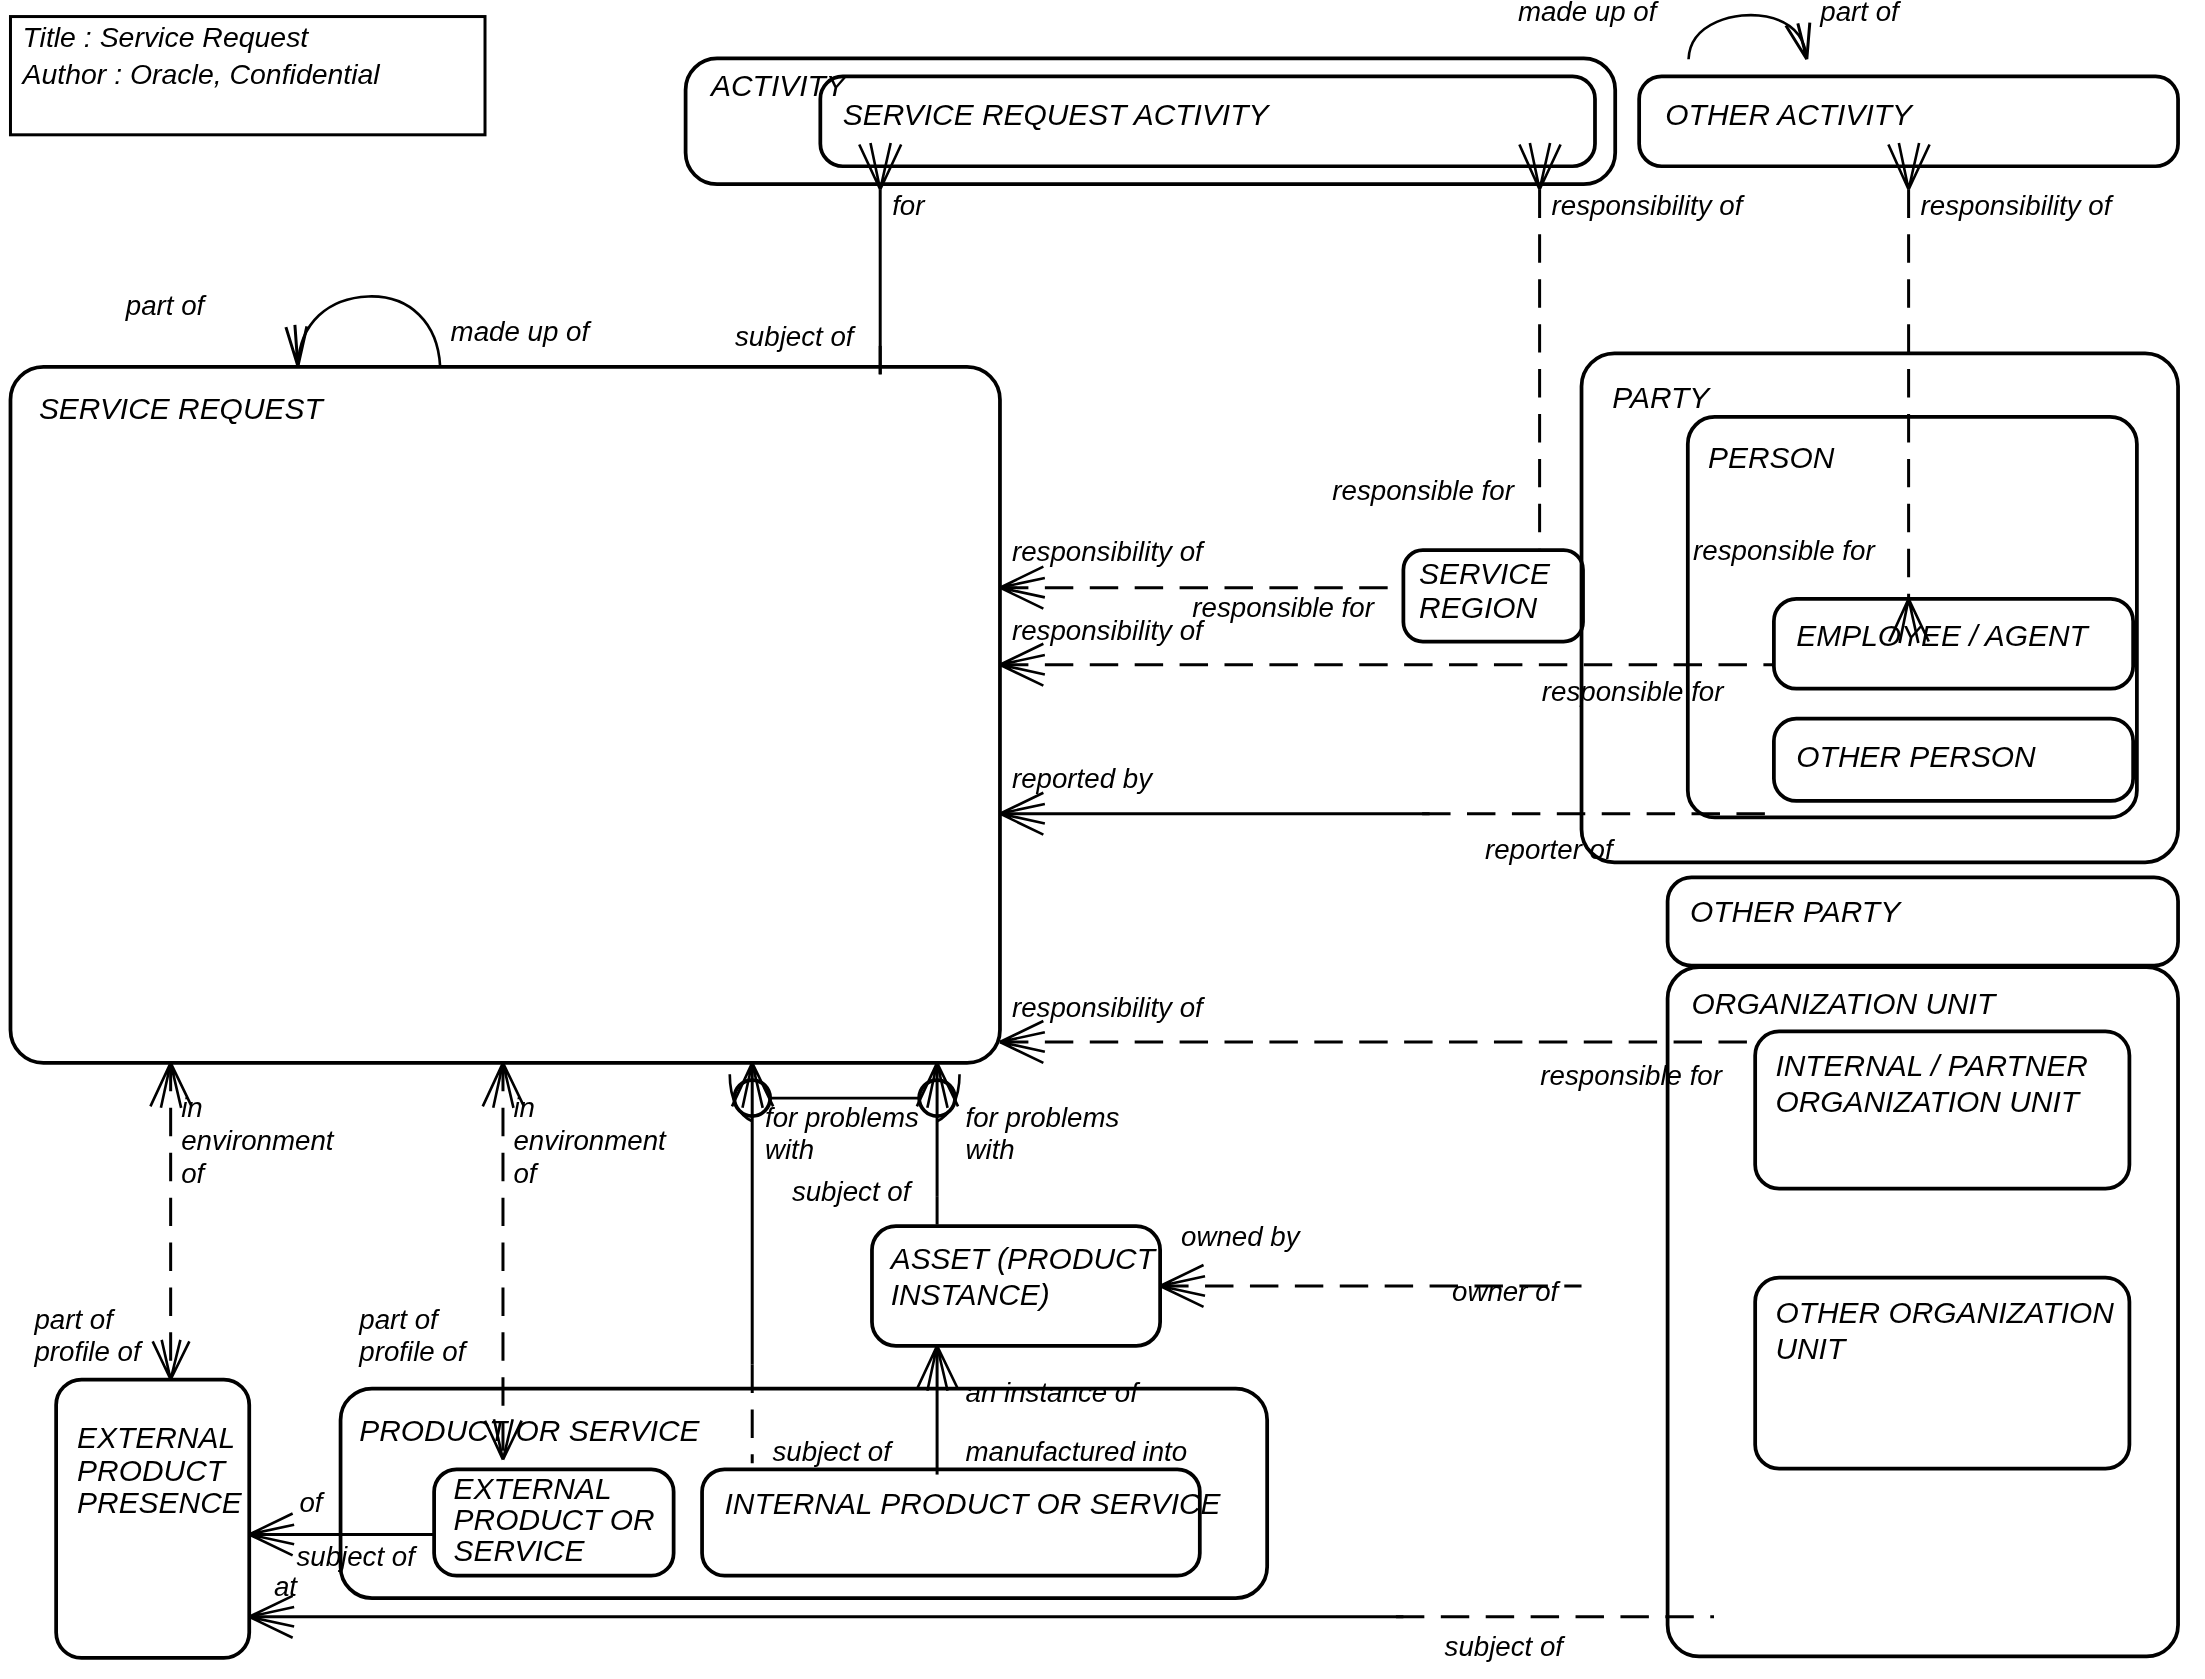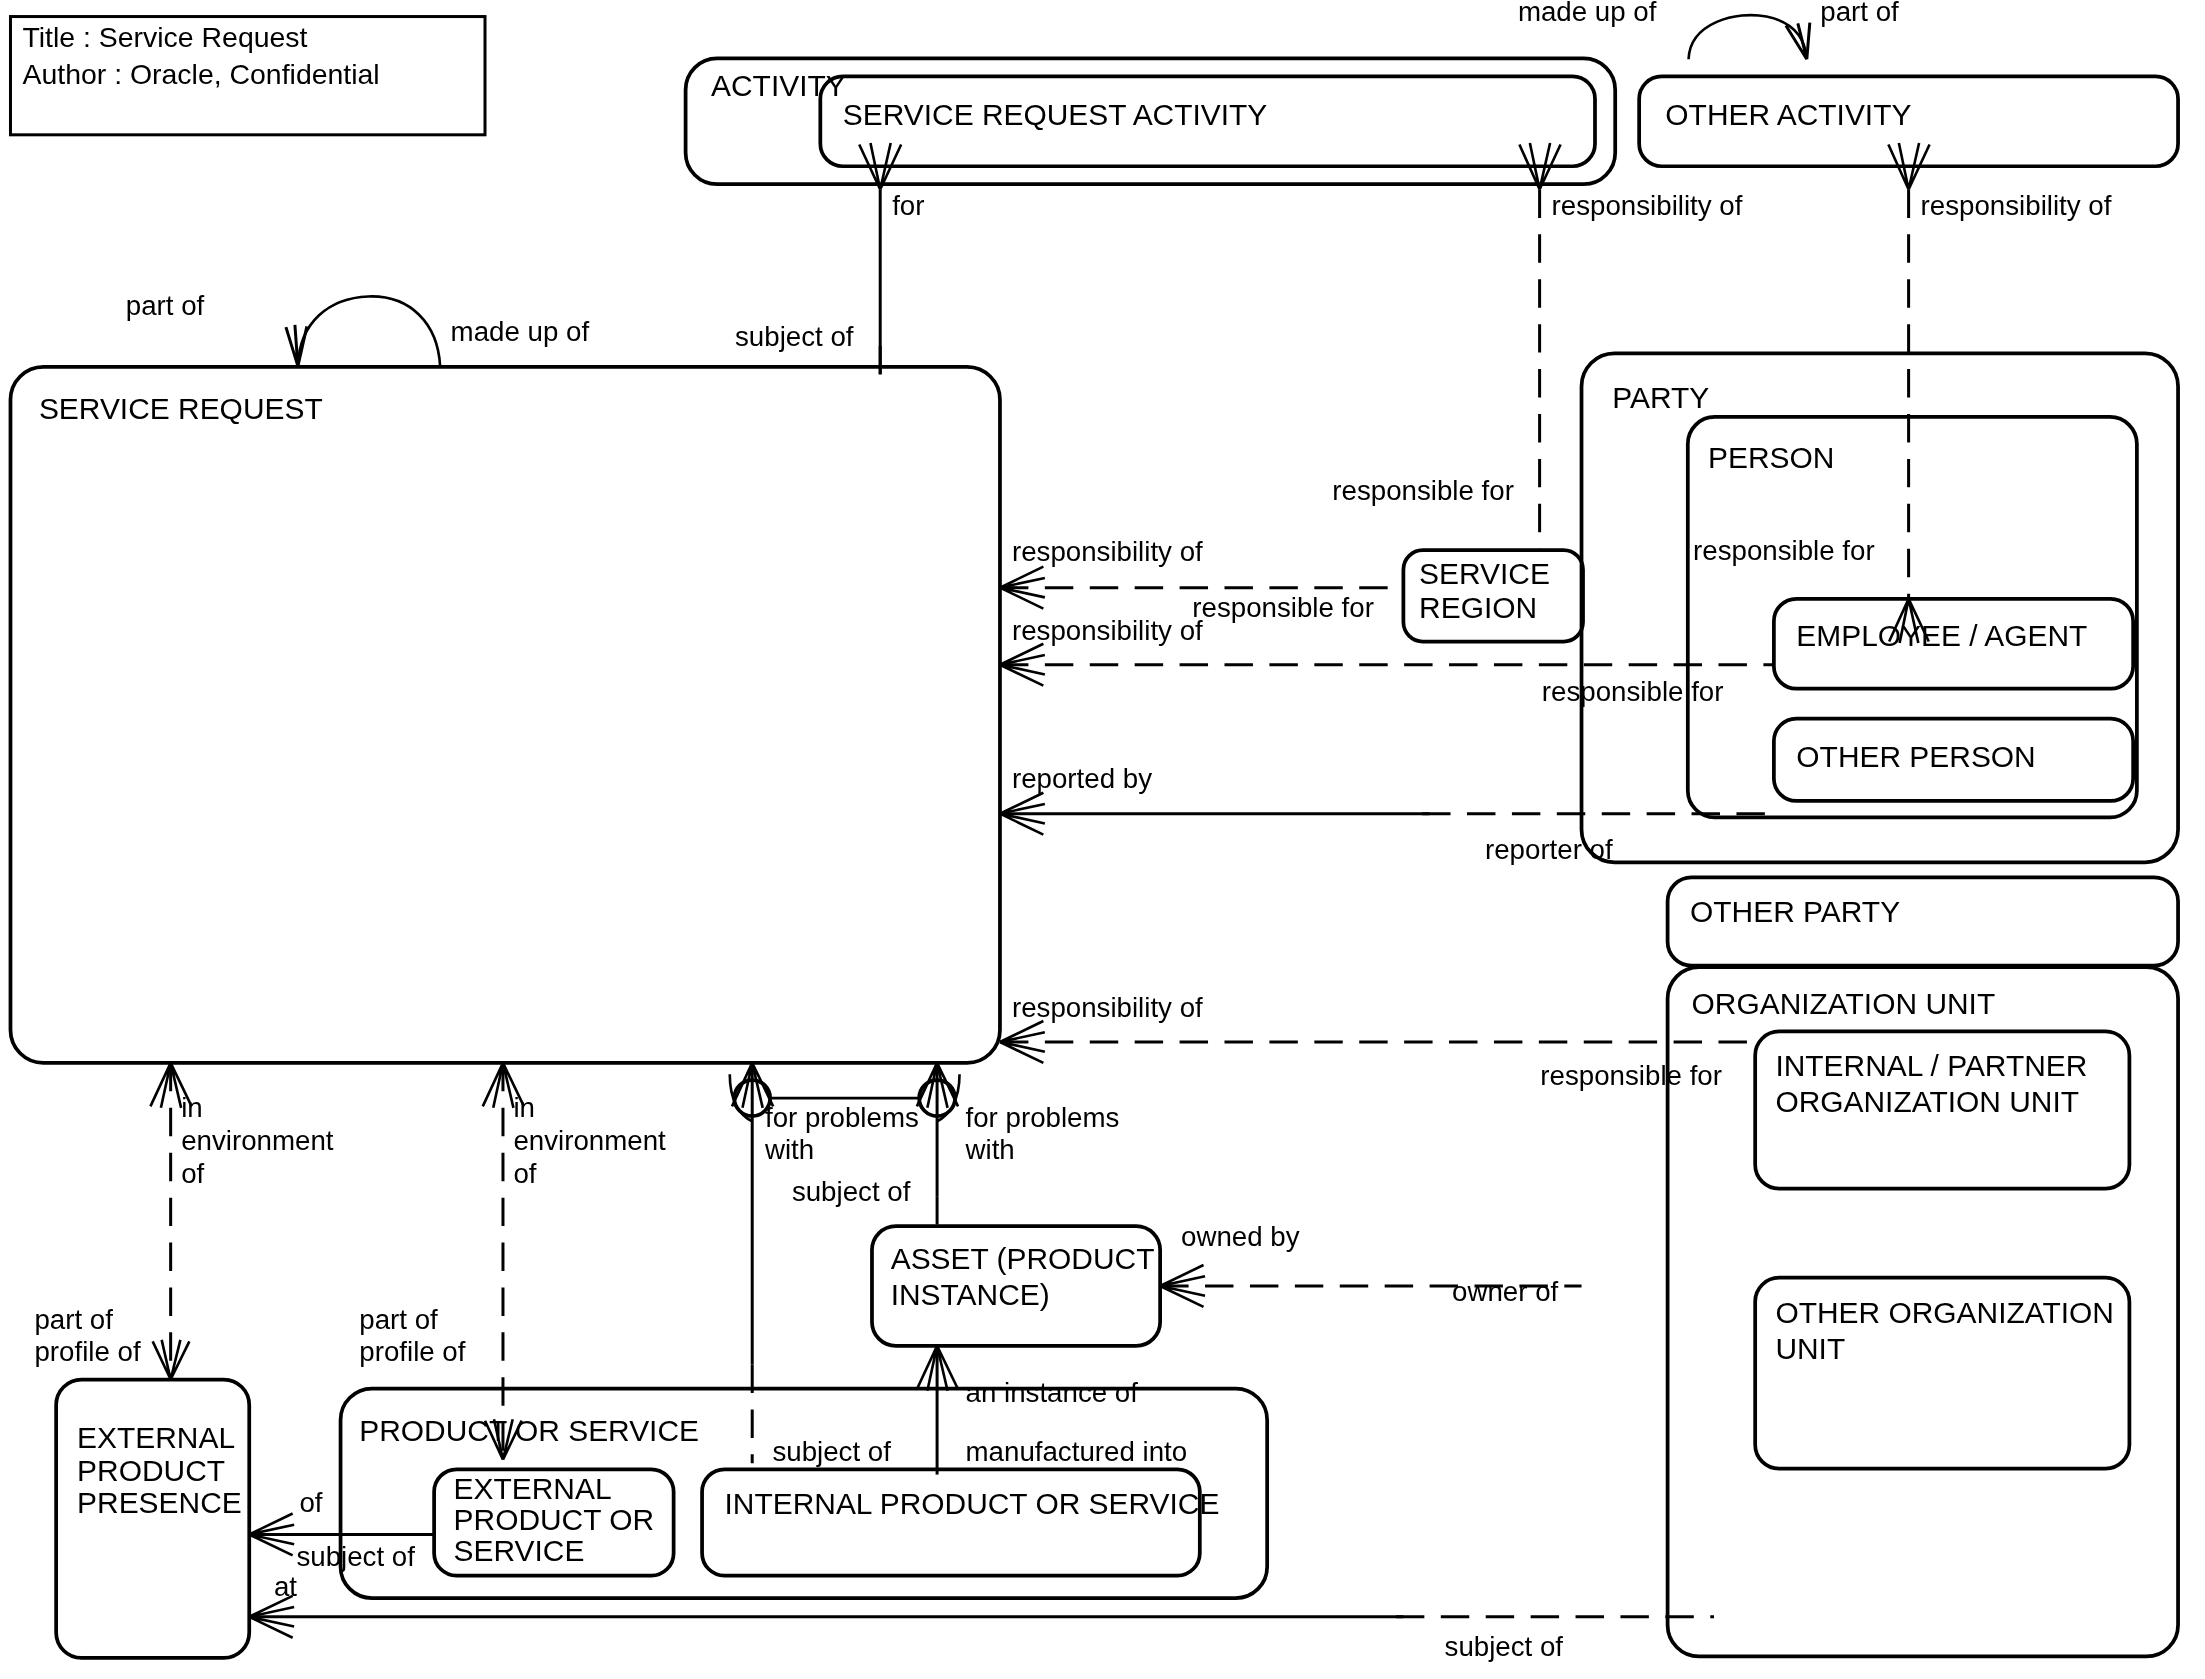--- a/index.html
+++ b/index.html
@@ -1,17 +1,17 @@
 <!DOCTYPE html>
 <html style="font-size:12px"><head>
 <meta charset="utf-8">
 <style>
   html,body{margin:0;padding:0;background:#ffffff;}
   #root{position:relative;width:1978px;height:1679px;background:#fff;
-        font-family:"Liberation Sans", sans-serif;}
+        font-family:"Liberation Sans", sans-serif;font-style:italic;}
   svg{display:block;}
   .ent-label{font-family:"Liberation Sans", sans-serif;font-size:40px;fill:#000;}
   .rel-label{font-family:"Liberation Sans", sans-serif;font-size:37px;fill:#000;}
   .title-label{font-family:"Liberation Sans", sans-serif;font-size:38px;fill:#000;}
   .box{fill:none;stroke:#000;stroke-width:5;}
   .titlebox{fill:none;stroke:#000;stroke-width:4;}
   .solid{fill:none;stroke:#000;stroke-width:4;}
   .dash{fill:none;stroke:#000;stroke-width:4;stroke-dasharray:38 22;}
   .thin{fill:none;stroke:#000;stroke-width:3.5;}
   .crow{fill:none;stroke:#000;stroke-width:4;}

